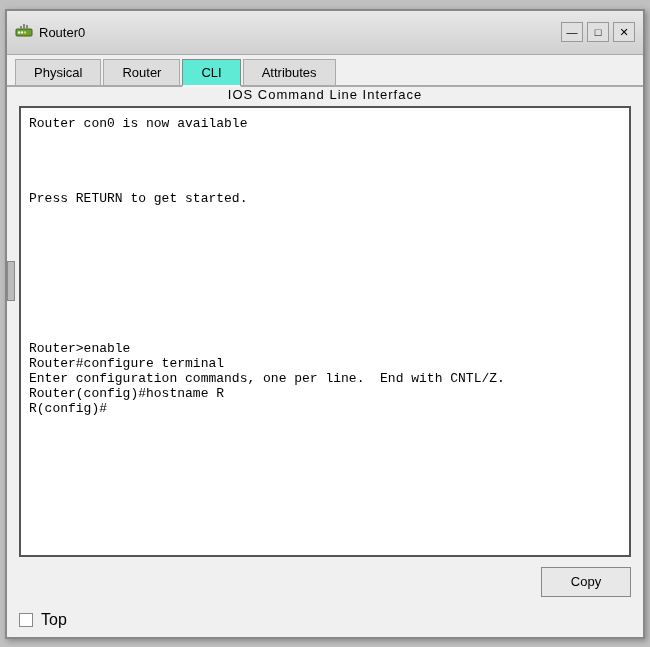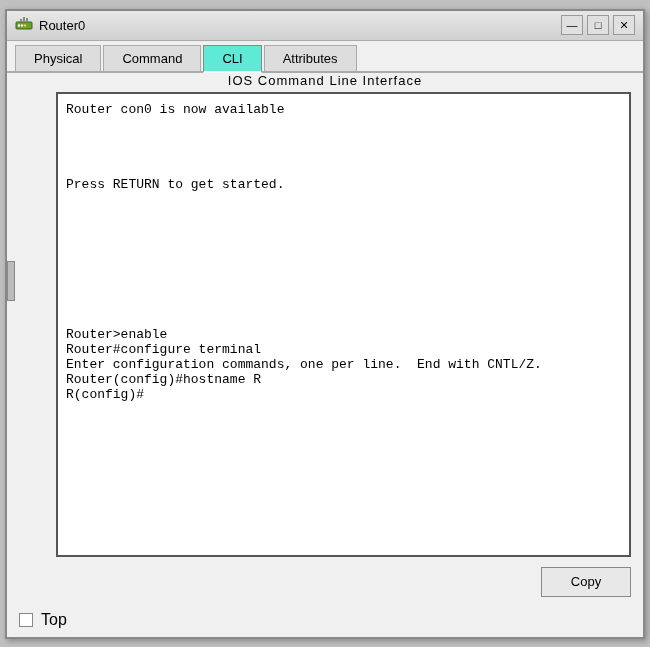--- a/index.html
+++ b/index.html
@@ -25,21 +25,21 @@
       background: #f0f0f0;
       border: 2px solid #888;
       display: flex;
       flex-direction: column;
       position: relative;
       box-shadow: 2px 2px 6px rgba(0,0,0,0.3);
     }
 
     .title-bar {
       background: linear-gradient(to bottom, #e8e8e8, #d0d0d0);
-      height: 30px;
+      height: 44px;
       display: flex;
       align-items: center;
       justify-content: space-between;
       padding: 0 8px;
       border-bottom: 1px solid #aaa;
       user-select: none;
     }
 
     .title-bar-left {
       display: flex;
@@ -132,21 +132,20 @@
       font-size: 13px;
       color: #000;
       padding: 8px;
       overflow-y: scroll;
       resize: none;
       outline: none;
       white-space: pre-wrap;
       word-wrap: break-word;
       min-height: 0;
       position: relative;
-      margin-left: 37px;
     }
 
     .cli-terminal::-webkit-scrollbar {
       width: 14px;
     }
 
     .cli-terminal::-webkit-scrollbar-track {
       background: #e0e0e0;
       border-left: 1px solid #aaa;
     }
@@ -232,21 +231,21 @@
     </div>
     <div class="title-controls">
       <button class="title-btn">—</button>
       <button class="title-btn">□</button>
       <button class="title-btn close">✕</button>
     </div>
   </div>
 
   <div class="tabs">
     <div class="tab">Physical</div>
-    <div class="tab">Command</div>
+    <div class="tab">Router</div>
     <div class="tab active">CLI</div>
     <div class="tab">Attributes</div>
   </div>
 
   <div class="section-title">IOS Command Line Interface</div>
 
   <div class="cli-area-container">
     <div class="cli-terminal" contenteditable="true" spellcheck="false" style="">Router con0 is now available
 
 

